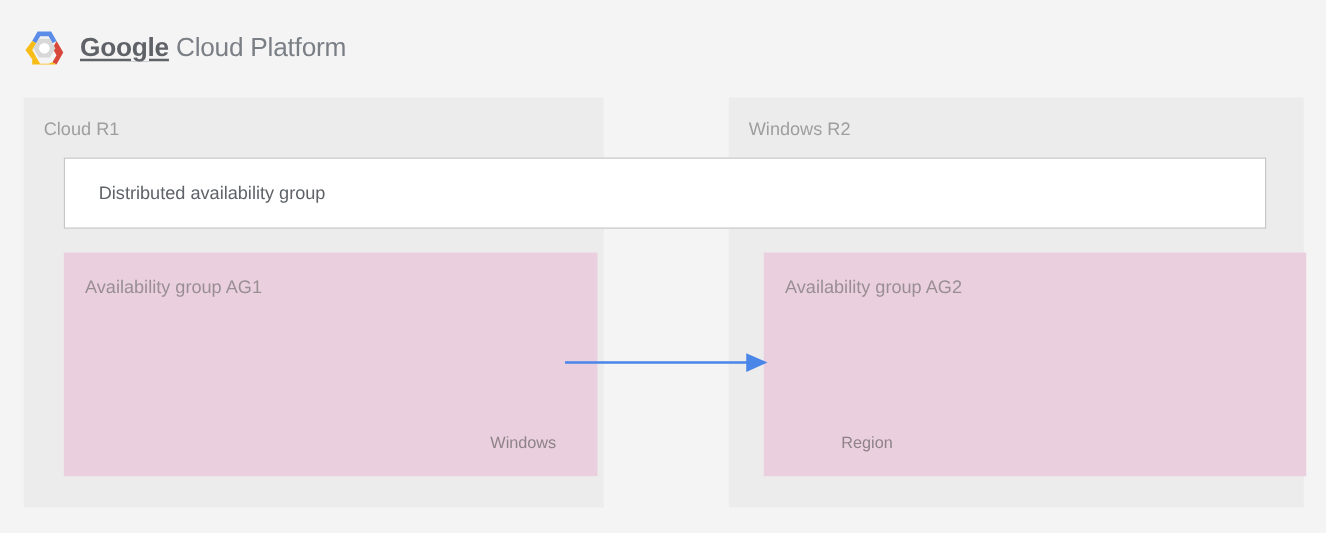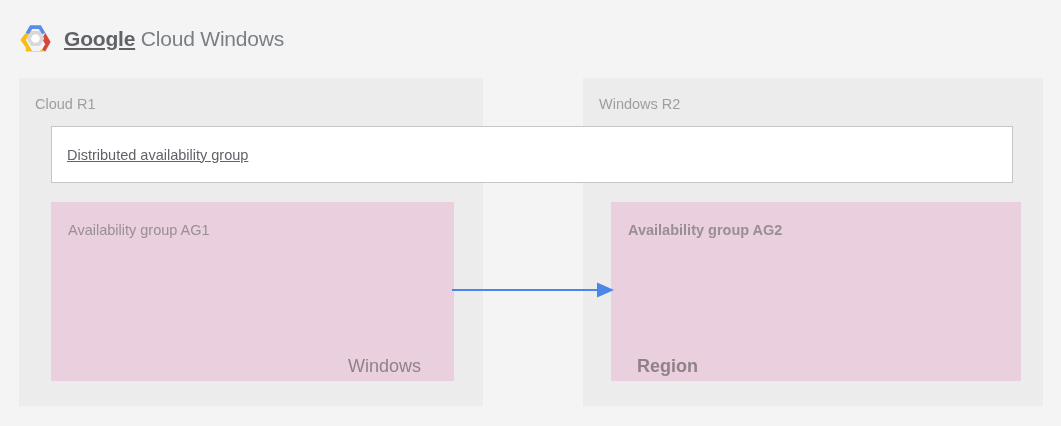--- a/index.html
+++ b/index.html
@@ -80,57 +80,57 @@
     top: 126px;
     width: 962px;
     height: 57px;
     background: #ffffff;
     border: 1px solid #c6c6c6;
     box-sizing: border-box;
     display: flex;
     align-items: center;
   }
   #distributed-ag-label {
-    margin-left: 15px;
+    margin-left: 27px;
     font-size: 14.5px;
     color: #5f6368;
     white-space: nowrap;
-    text-decoration: underline;
   }
 
   
   .ag-box {
     position: absolute;
     top: 202px;
     height: 179px;
     background: #ead0de;
+    padding-left: 24px;
   }
   #ag-box-1 {
     left: 51px;
     width: 403px;
   }
   #ag-box-2 {
     left: 611px;
     width: 410px;
-    font-weight: bold;
   }
   .ag-title {
     position: absolute;
     left: 17px;
     top: 20px;
     font-size: 14.5px;
     color: #9a8e95;
     white-space: nowrap;
   }
   .ag-os-label {
     position: absolute;
-    bottom: 4px;
-    font-size: 18px;
+    bottom: 20px;
+    font-size: 13px;
     color: #8e8288;
     white-space: nowrap;
+    margin-left: 36px;
   }
   #ag-os-windows { right: 33px; }
   #ag-os-linux   { left: 26px; }
 
   
   #replication-arrow {
     position: absolute;
     left: 452px;
     top: 278px;
     width: 165px;
@@ -148,21 +148,21 @@
 
     <path d="M38.2 15.6 L46 29.2 L38.1 43 L33.4 40.3 L38.1 32.2 L33.5 24.2 Z" fill="#d7483b"></path>
 
     <path d="M9.8 15.6 L14.5 18.3 L9.9 26.3 L14.5 34.3 L9.8 37 L2 26.3 Z" fill="#f8bc16"></path>
     <path d="M9.8 37 L14.5 34.3 L19.1 42.3 H28.9 L33.4 40.3 L38.1 43 H9.9 Z" fill="#f8bc16"></path>
 
     <path d="M17.6 13.2 H30.4 L36.8 24.1 L30.4 35 H17.6 L11.2 24.1 Z" fill="#d8d8d8"></path>
 
     <circle cx="24" cy="24.1" r="6.2" fill="#ffffff"></circle>
   </svg>
-  <div id="brand-wordmark"><span class="brand-google">Google</span><span class="brand-rest">&nbsp;<span>Cloud Windows</span></span></div>
+  <div id="brand-wordmark"><span class="brand-google">Google</span><span class="brand-rest">&nbsp;<span>Cloud Platform</span></span></div>
 </div>
 
 <div class="region-panel" id="region-panel-r1">
   <div class="region-label">Cloud R1</div>
 </div>
 
 <div class="region-panel" id="region-panel-r2">
   <div class="region-label">Windows R2</div>
 </div>
 

